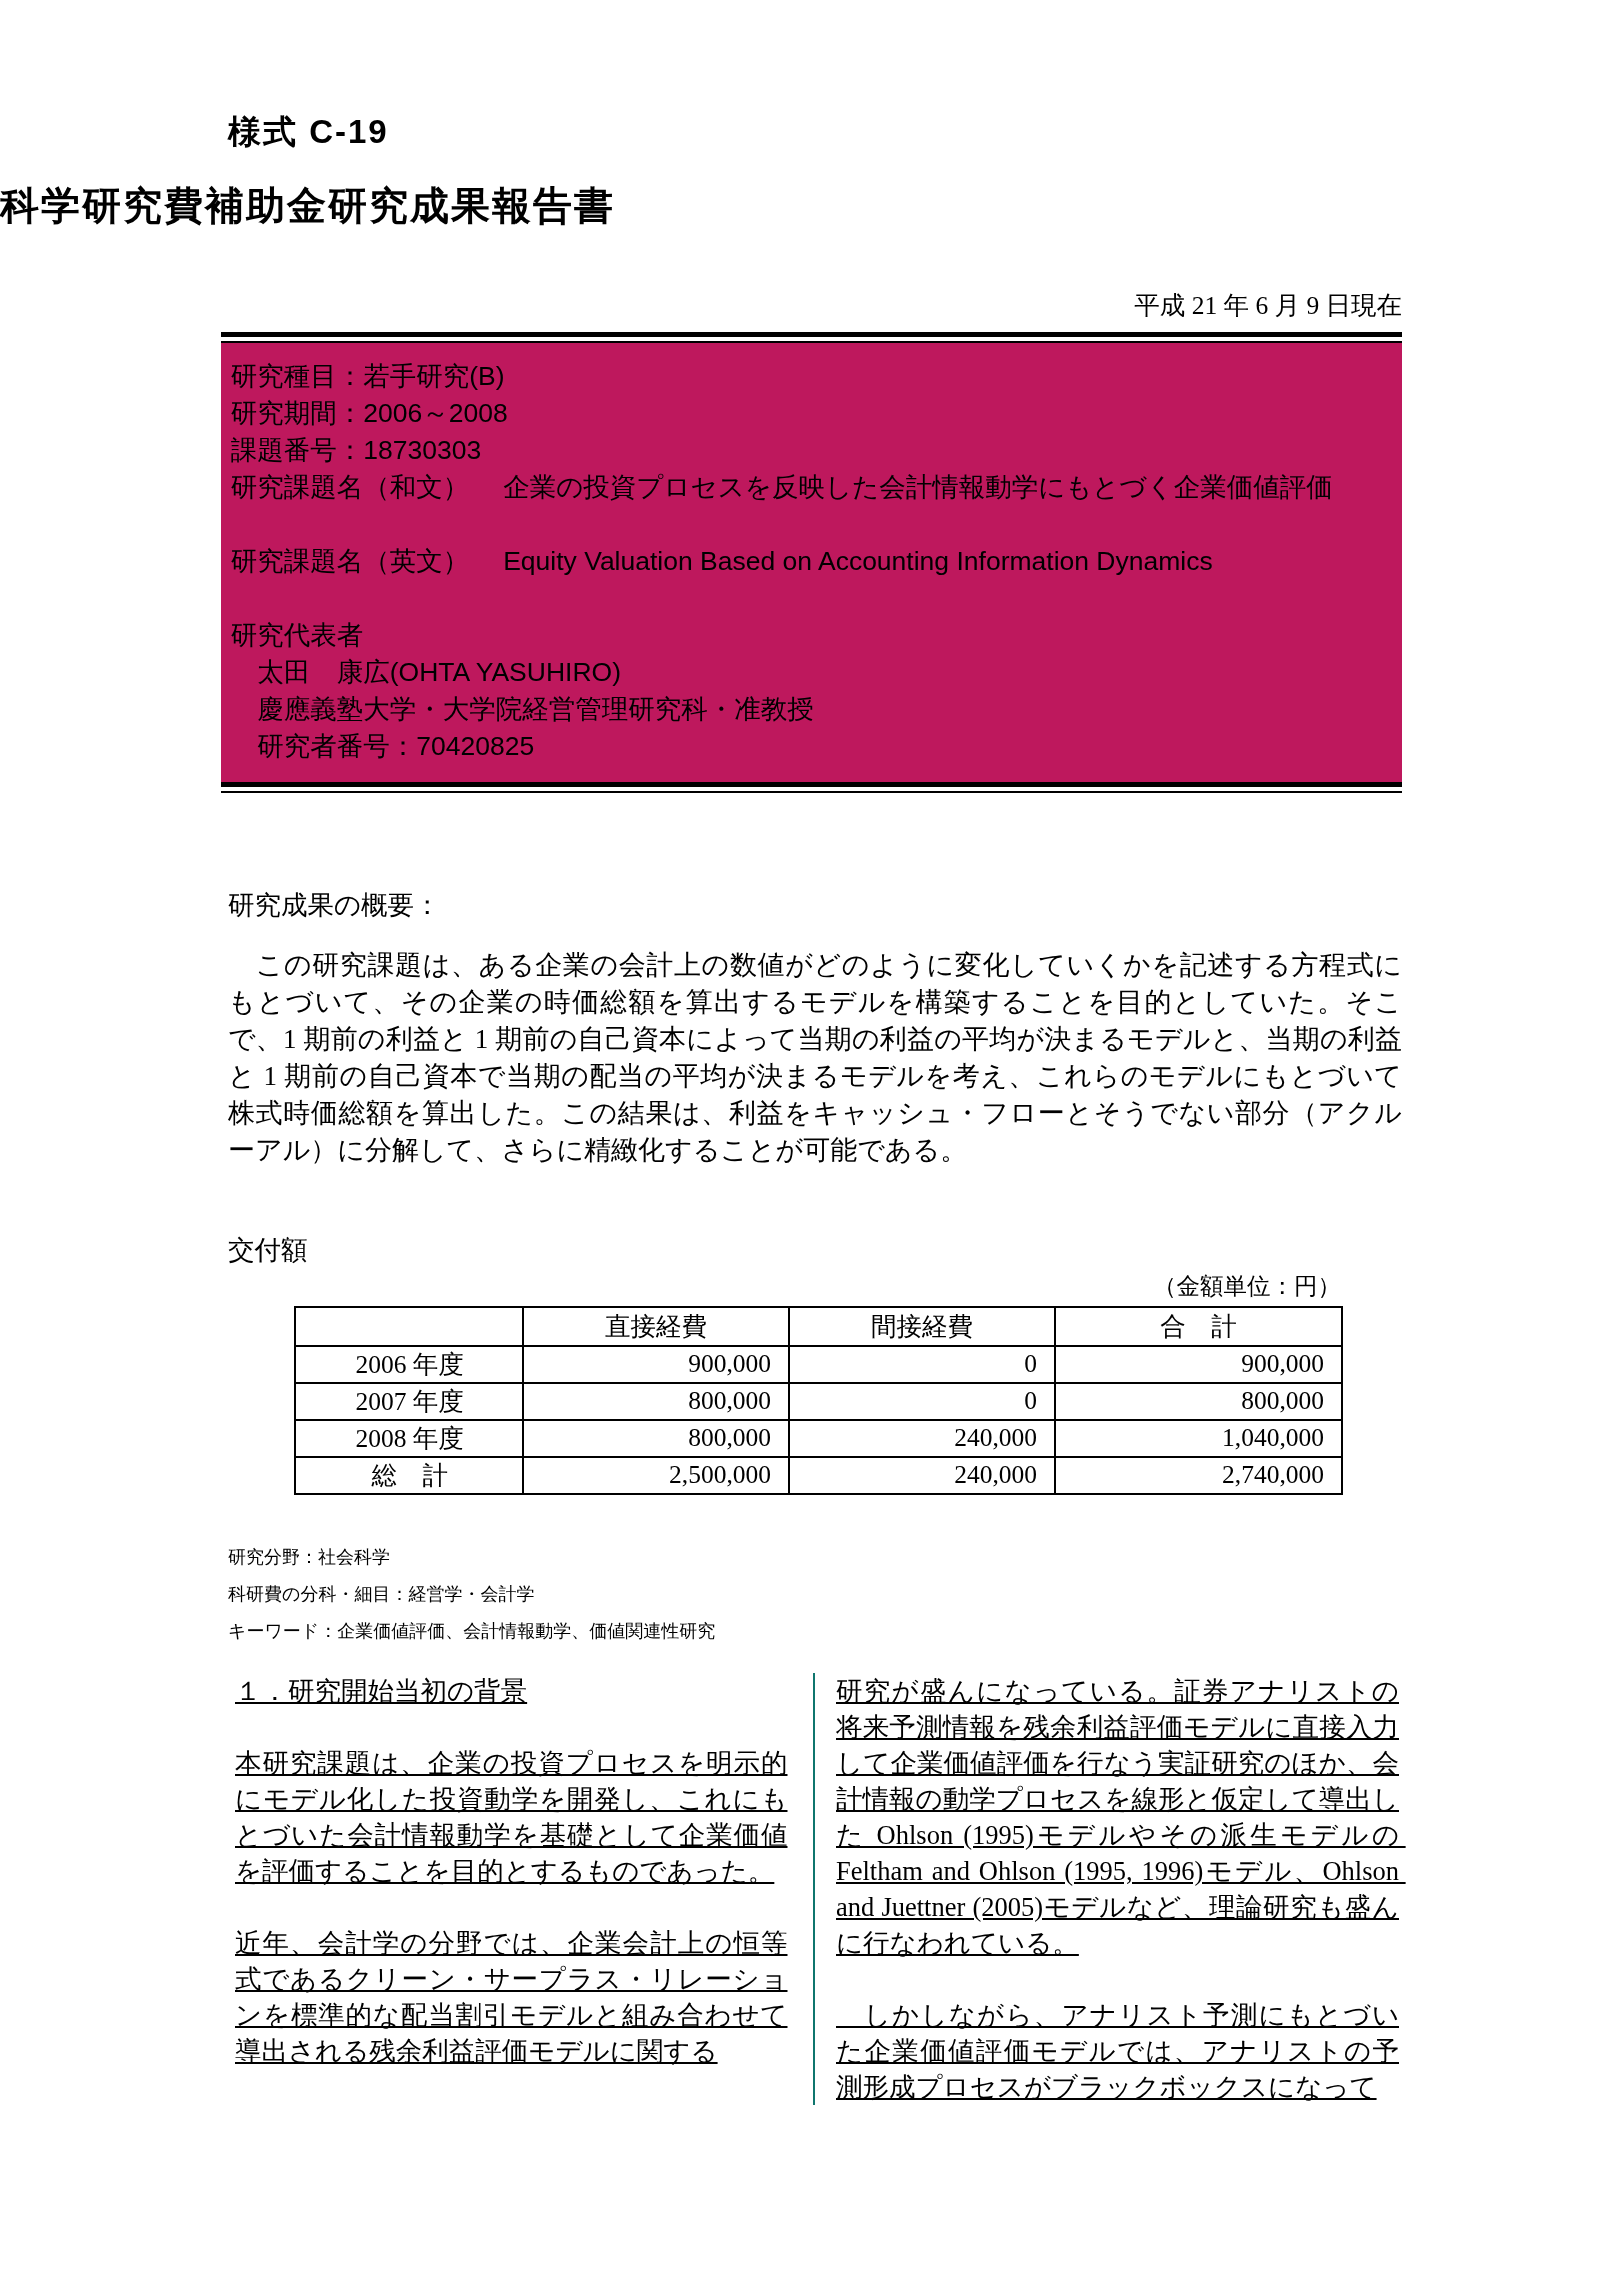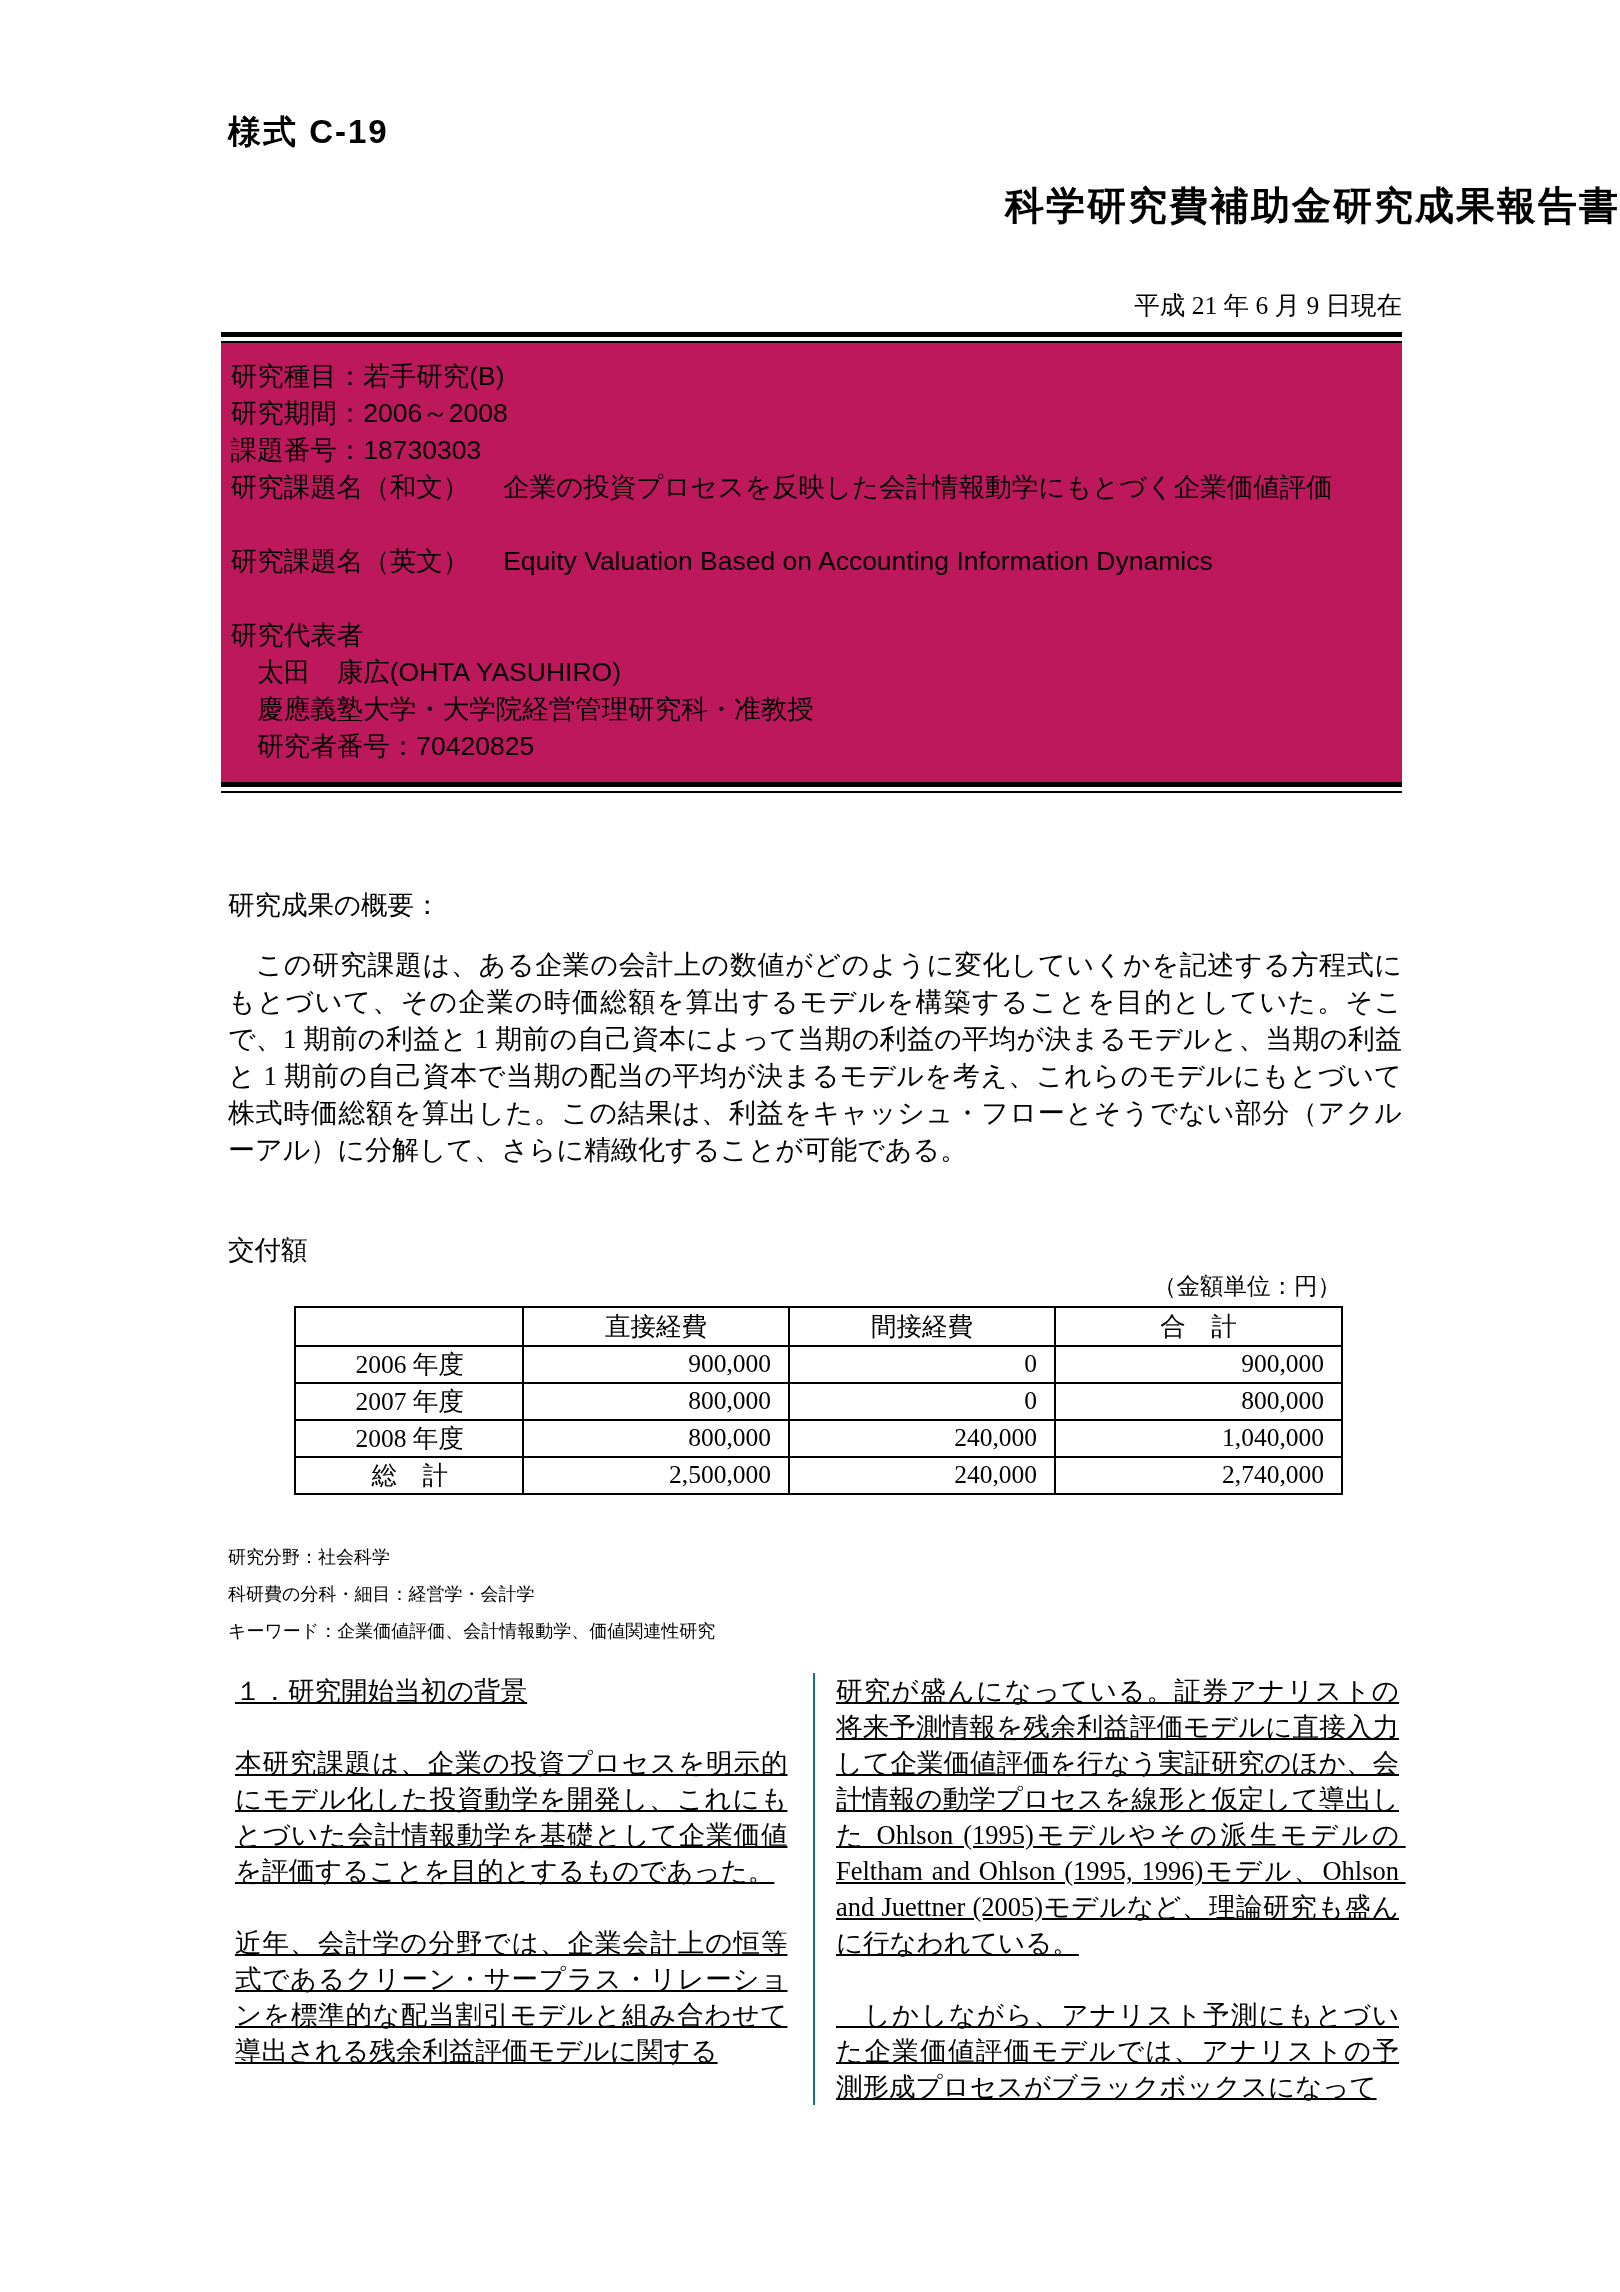--- a/index.html
+++ b/index.html
@@ -16,21 +16,21 @@
   }
   .form-code {
     margin: 110px 0 0 228px;
     font-family: "Liberation Sans", "DejaVu Sans", sans-serif;
     font-weight: bold;
     font-size: 33px;
     letter-spacing: 2px;
   }
   .doc-title {
     margin-top: 23.5px;
-    text-align: right;
+    text-align: left;
     font-family: "Liberation Sans", "DejaVu Sans", sans-serif;
     font-weight: bold;
     font-size: 39px;
     letter-spacing: 2px;
   }
   .date-note {
     margin: 55px 218px 0 0;
     text-align: right;
     font-size: 25.5px;
   }

